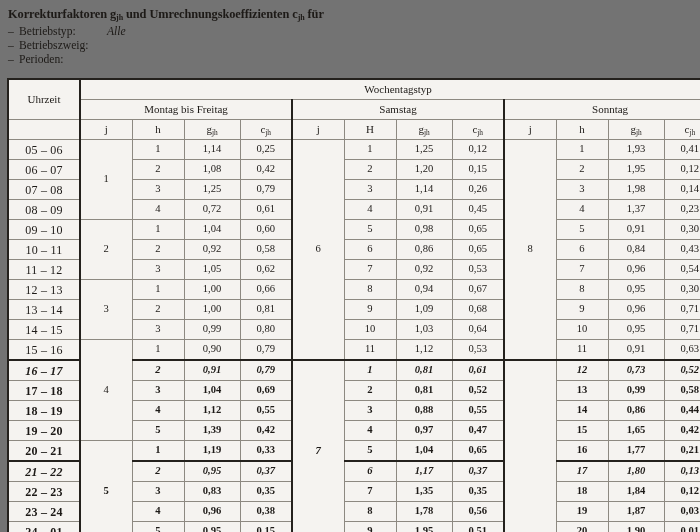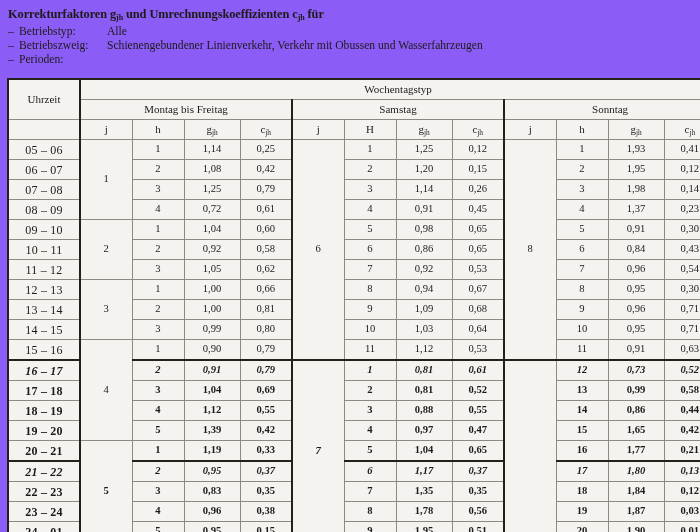--- a/index.html
+++ b/index.html
@@ -11,21 +11,21 @@
     height: 532px;
     background: #f2f0ec;
     font-family: "Liberation Serif", "DejaVu Serif", serif;
     color: #1d1a17;
     overflow: hidden;
   }
   .page {
     position: relative;
     width: 700px;
     height: 532px;
-    background: #8b5cf6;
+    background: #737373;
     box-sizing: border-box;
     padding: 5px 6px 0 6px;
   }
 
   
   .heading {
     font-size: 12.4px;
     font-weight: bold;
     letter-spacing: -0.1px;
     margin: 2px 0 3px 2px;
@@ -46,20 +46,21 @@
   }
   .meta-dash {
     width: 11px;
     flex: 0 0 11px;
   }
   .meta-label {
     flex: 0 0 88px;
   }
   .meta-val {
     flex: 1 1 auto;
+    font-style: italic;
   }
 
   
   .tablewrap {
     margin-top: 12px;
     padding: 0 1px;
   }
   table.grid {
     border-collapse: collapse;
     width: 688px;
@@ -135,21 +136,20 @@
   </h1>
 
   <div class="meta-line">
     <span class="meta-dash">–</span>
     <span class="meta-label">Betriebstyp:</span>
     <span class="meta-val">Alle</span>
   </div>
   <div class="meta-line">
     <span class="meta-dash">–</span>
     <span class="meta-label">Betriebszweig:</span>
-    <span class="meta-val">Schienengebundener Linienverkehr, Verkehr mit Obussen und Wasserfahrzeugen</span>
   </div>
   <div class="meta-line">
     <span class="meta-dash">–</span>
     <span class="meta-label">Perioden:</span>
   </div>
 
   <div class="tablewrap">
     <table class="grid">
       <colgroup>
         <col class="c-time">

